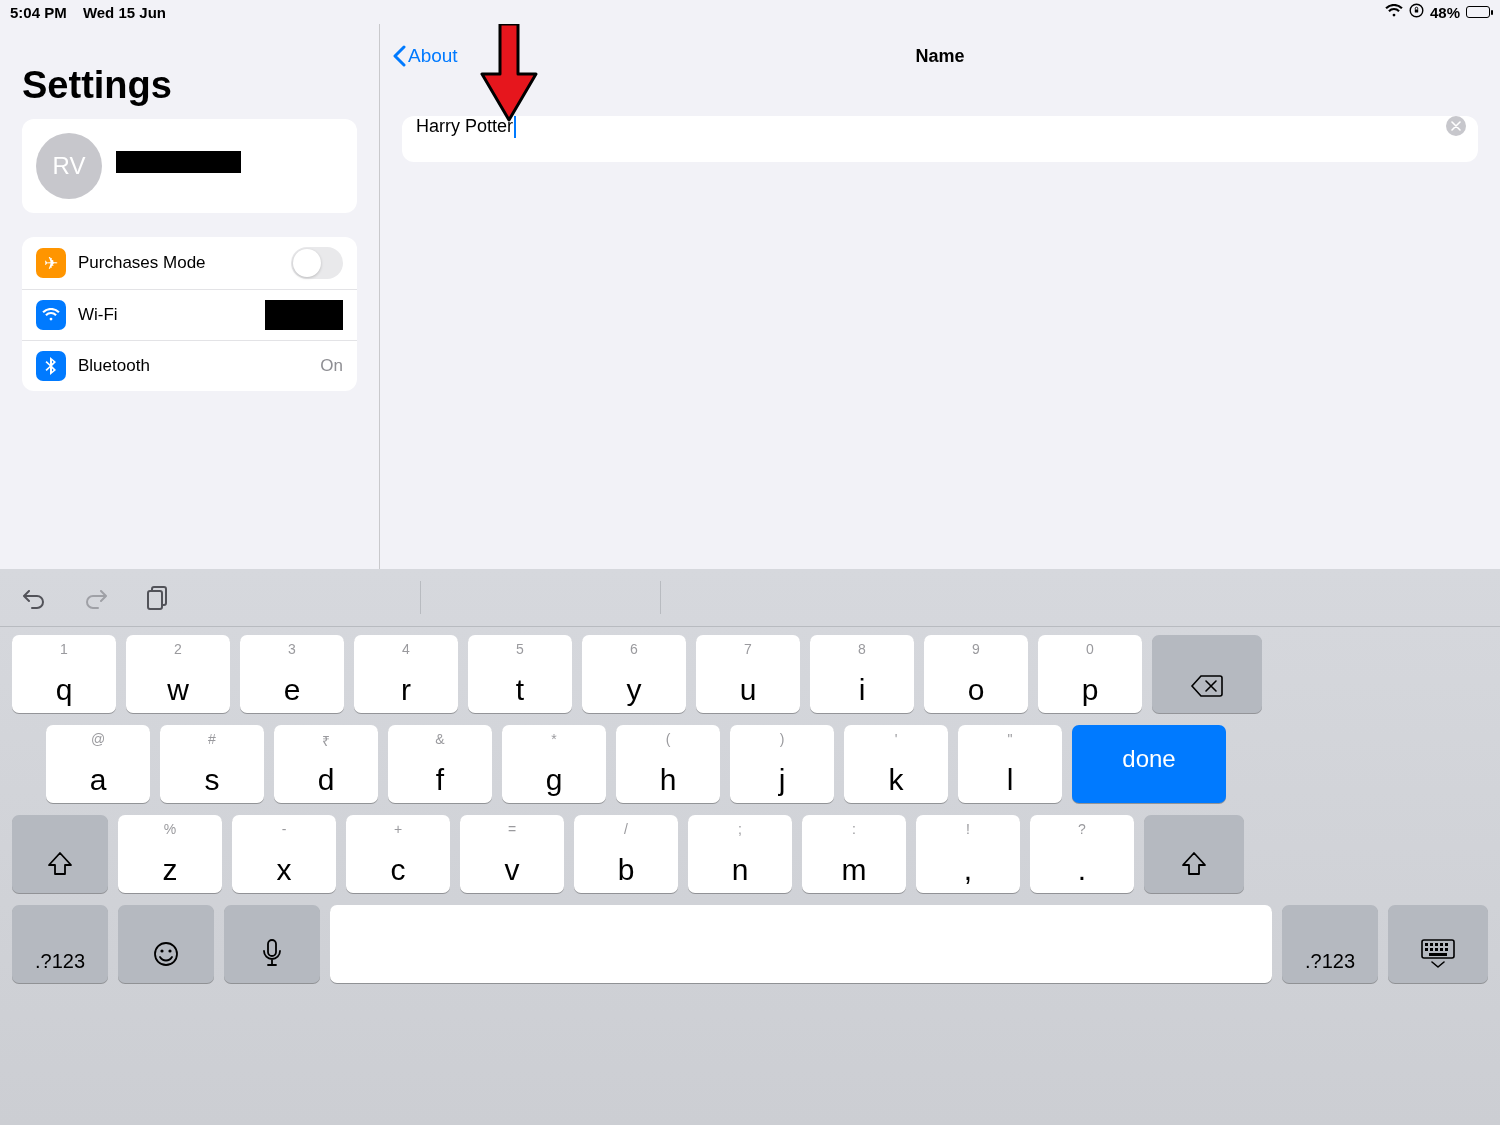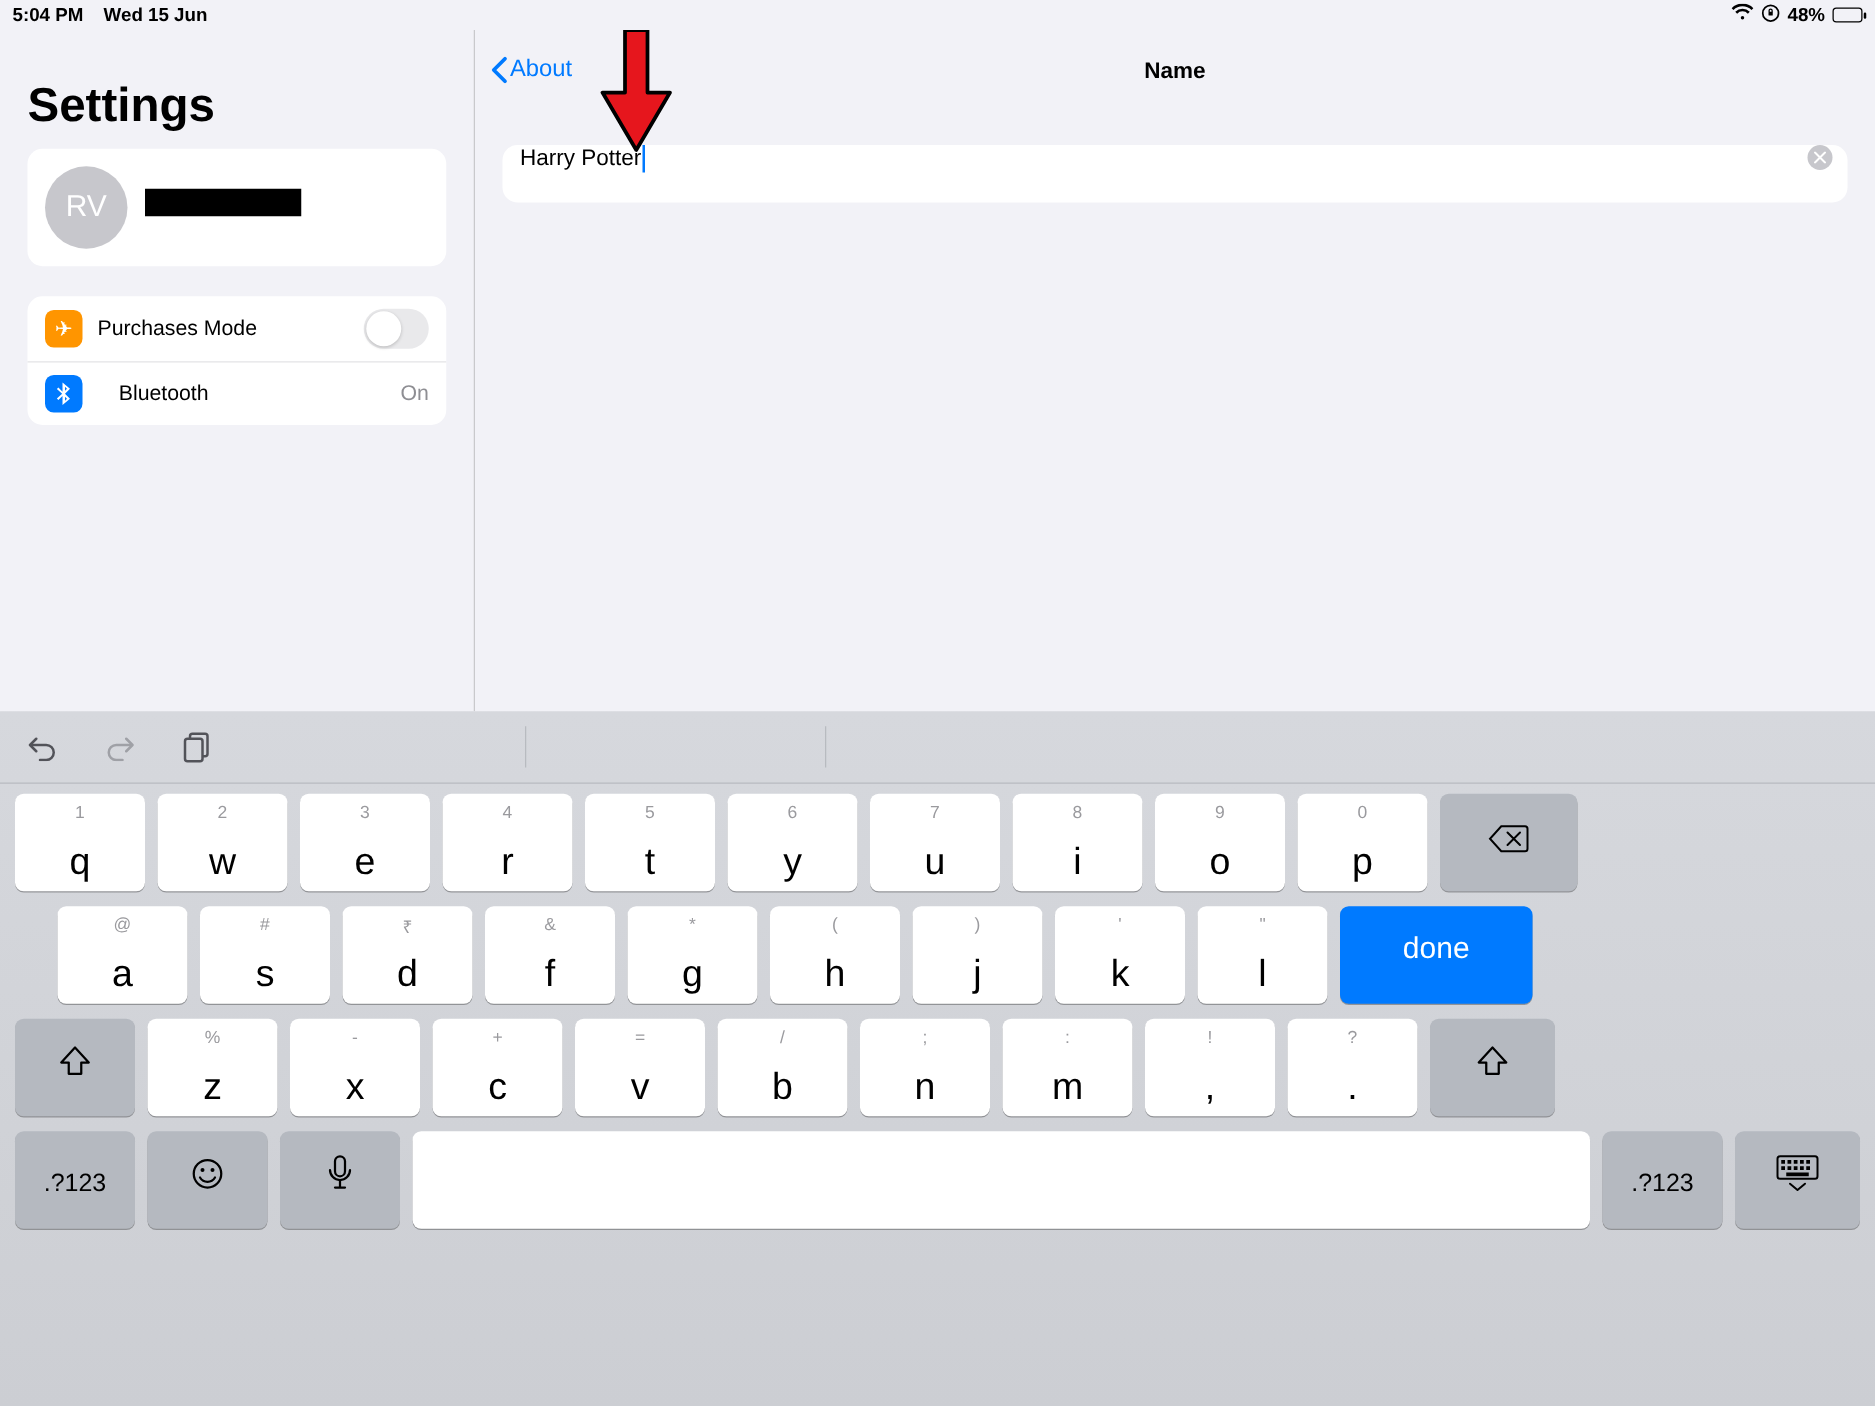--- a/index.html
+++ b/index.html
@@ -13,21 +13,21 @@
   
   .app { position:absolute; top:24px; left:0; right:0; bottom:556px; display:flex;}
   .sidebar { width:380px; border-right:1px solid #c9c9cc; padding:40px 0 0 0;}
   .sidebar h1 { font-size:38px; font-weight:700; padding:0 22px 12px 22px;}
   .card { background:#fff; border-radius:12px; margin:0 22px 24px 22px;}
   .acct { display:flex; align-items:center; padding:14px 14px;}
   .avatar { width:66px; height:66px; border-radius:50%; background:#c7c7cc; color:#fff; display:flex; align-items:center; justify-content:center; font-size:24px; font-weight:500; margin-right:14px;}
   .acct-name { width:125px; height:22px; background:#000; margin-bottom:8px;}
   .acct-sub { font-size:15px; color:#222;}
   .row { display:flex; align-items:center; padding:10px 14px; border-bottom:0.5px solid #e3e3e6;}
-  .row:last-child{border-bottom:none;gap:17px;}
+  .row:last-child{border-bottom:none;}
   .row .icon { width:30px; height:30px; border-radius:7px; display:flex; align-items:center; justify-content:center; color:#fff; margin-right:12px; font-size:17px;}
   .row .lbl { flex:1; font-size:17px;}
   .row .val { font-size:17px; color:#8e8e93;}
   .toggle { width:52px; height:32px; background:#e9e9eb; border-radius:16px; position:relative;}
   .toggle::after{content:""; position:absolute; left:2px; top:2px; width:28px; height:28px; border-radius:50%; background:#fff; box-shadow:0 1px 3px rgba(0,0,0,.2);}
   .wifi-redact{width:78px; height:30px; background:#000;}
   .ic-airplane{background:#ff9500;}
   .ic-wifi{background:#007aff;}
   .ic-bt{background:#007aff;}
   
@@ -46,21 +46,21 @@
   .kbd { position:absolute; left:0; right:0; bottom:0; height:556px; background:linear-gradient(#d6d8dd,#ccced3); display:flex; flex-direction:column;}
   .kbd-top{height:58px; display:flex; align-items:center; gap:30px; padding:0 18px; position:relative; border-bottom:0.5px solid #b8bbc0;}
   .kbd-top .tbtn{width:32px; height:32px; display:flex; align-items:center; justify-content:center; color:#3c3c43; opacity:.85; cursor:pointer;}
   .kbd-top .sep1{position:absolute; left:420px; top:12px; bottom:12px; width:1px; background:#b8bbc0;}
   .kbd-top .sep2{position:absolute; left:660px; top:12px; bottom:12px; width:1px; background:#b8bbc0;}
   .krow{display:flex; gap:10px; padding:8px 12px 4px 12px;}
   .key{ background:#fff; border-radius:7px; box-shadow:0 1px 0 rgba(0,0,0,.3); height:78px; display:flex; flex-direction:column; align-items:center; justify-content:flex-end; padding-bottom:8px; position:relative; cursor:pointer; user-select:none;}
   .key .main{font-size:30px; line-height:1;}
   .key .alt{position:absolute; top:6px; font-size:14px; color:#9a9a9e;}
   .key.fn{background:#b5b9c0;}
-  .key .mid{font-size:20px; line-height:1; margin-bottom:18px;}
+  .key .mid{font-size:20px; line-height:1; margin-bottom:4px;}
   .key.blue{background:#007aff; color:#ffffff;}
   .key.blue .mid{font-size:24px;}
   .space{background:#fff;}
 </style>
 </head>
 <body>
 
 <div class="status-bar">
   <div class="status-left">
     <span>5:04 PM</span>&nbsp;
@@ -91,20 +91,29 @@
       <div class="avatar">RV</div>
       <div>
         <div class="acct-name"></div>
       </div>
     </div>
     <div class="card">
       <div class="row">
         <div class="icon ic-airplane">✈︎</div>
         <div class="lbl">Purchases Mode</div>
         <div class="toggle"></div>
+      </div>
+      <div class="row">
+        <div class="icon ic-wifi">
+          <svg width="18" height="14" viewBox="0 0 18 14">
+              <path d="M9 12.5a1.4 1.4 0 100-2.8 1.4 1.4 0 000 2.8zM3.2 6.4a8.2 8.2 0 0111.6 0l-1.5 1.5a6 6 0 00-8.6 0L3.2 6.4zM.3 3.5a12.3 12.3 0 0117.4 0l-1.5 1.5a10.1 10.1 0 00-14.4 0L.3 3.5z" fill="#fff"></path>
+            </svg>
+        </div>
+        <div class="lbl">Wi-Fi</div>
+        <div class="wifi-redact"></div>
       </div>
       <div class="row">
         <div class="icon ic-bt">
           <svg width="12" height="20" viewBox="0 0 12 20">
               <path d="M5 1v7.3L1.7 5 .5 6.2 4.7 10 .5 13.8 1.7 15 5 11.7V19l6-5-4-4 4-4-6-5zm2 3.4L8.6 6 7 7.6V4.4zm0 11.2v-3.2L8.6 14 7 15.6z" fill="#fff"></path>
             </svg>
         </div>
         <div class="lbl">Bluetooth</div>
         <div class="val">On</div>
       </div>

